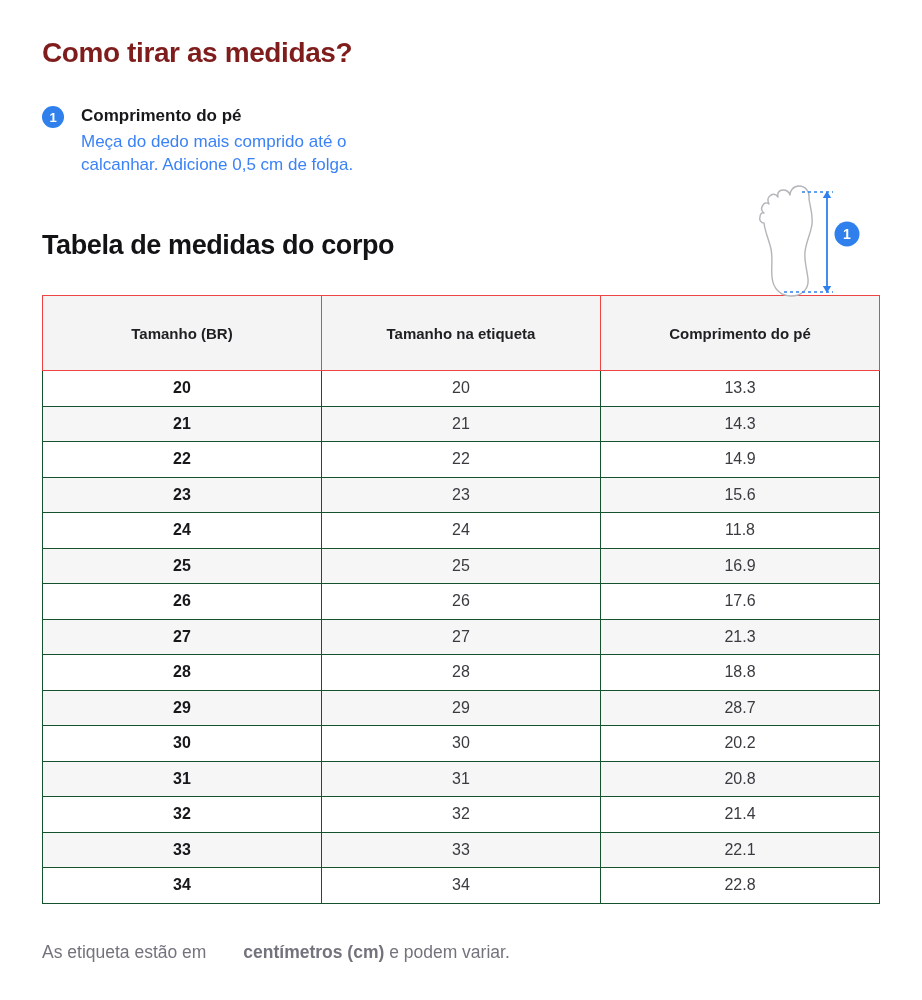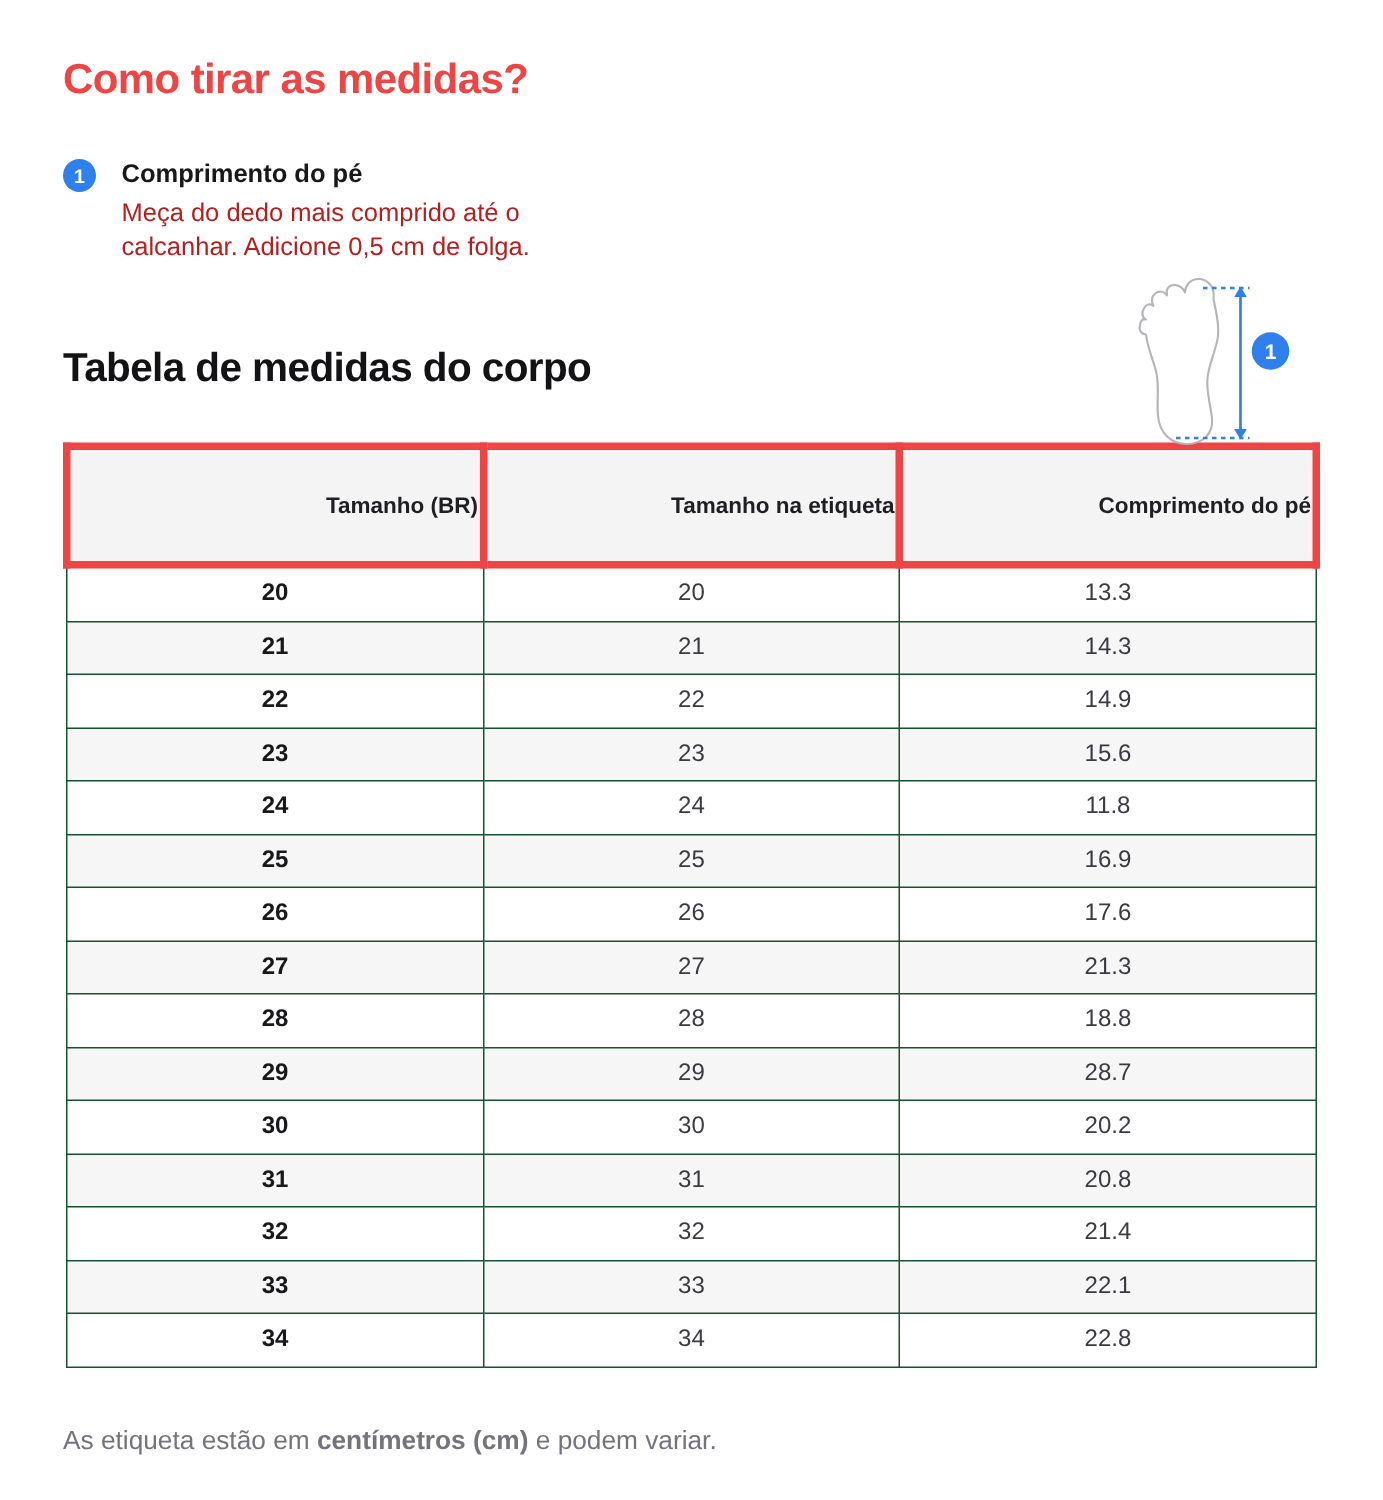--- a/index.html
+++ b/index.html
@@ -1,42 +1,42 @@
 <!DOCTYPE html>
 <html><head>
 <meta charset="utf-8">
 <style>
   html,body { margin:0; padding:0; background:#ffffff; }
   body { width:922px; font-family:"Liberation Sans", sans-serif; color:#1c1c1e; }
   .page { position:relative; width:922px; height:1000px; box-sizing:border-box; padding:38px 42px 0; overflow:hidden; }
 
-  .page-title { margin:0; font-size:28px; line-height:30px; font-weight:700; letter-spacing:-0.4px; color:#ef4444; }
+  .page-title { margin:0; font-size:28px; line-height:30px; font-weight:700; letter-spacing:-0.4px; color:#7f1d1d; }
 
   .intro { position:relative; }
   .instruction { display:flex; margin-top:36px; }
   .step-badge { flex:0 0 22px; width:22px; height:22px; border-radius:50%; background:#2f80ed; color:#fff;
                 font-size:13px; font-weight:700; display:flex; align-items:center; justify-content:center;
                 margin-right:17px; margin-top:2px; }
   .instruction-title { font-size:17px; line-height:24px; font-weight:700; color:#18181b; }
-  .instruction-desc { margin:2px 0 0; font-size:17px; line-height:23px; color:#b91c1c; max-width:312px; }
+  .instruction-desc { margin:2px 0 0; font-size:17px; line-height:23px; color:#3b82f6; max-width:312px; }
 
   .foot-diagram { position:absolute; left:714px; top:78px; }
 
   .section-title { margin:53px 0 11px; font-size:27px; line-height:32px; font-weight:700; letter-spacing:-0.4px; color:#131316; }
 
   table.size-table { border-collapse:collapse; width:838px; margin-top:34px; }
   .size-table th { background:#f4f4f5; height:72px; font-size:15px; font-weight:700; color:#1f1f23;
-                   border:5px solid #ef4444; text-align:right; width:33.33%; }
+                   border:1px solid #ef4444; text-align:center; width:33.33%; }
   .size-table td { height:34.5px; padding:0; text-align:center; font-size:16px; color:#3a3a40;
                    border:1px solid #14532d; }
   .size-table tbody tr:nth-child(even) td { background:#f6f6f7; }
   .size-table td.col-bold { font-weight:700; color:#18181b; }
 
   .footnote { margin:36px 0 0; font-size:17.5px; line-height:24px; color:#73737d; }
-  .footnote b { color:#73737d; font-weight:700; }
+  .footnote b { color:#73737d; font-weight:700;margin-left:32px; }
 </style>
 </head>
 <body>
 
 <div class="page">
 
   <h1 class="page-title">Como tirar as medidas?</h1>
 
   <div class="intro">
     <div class="instruction">

